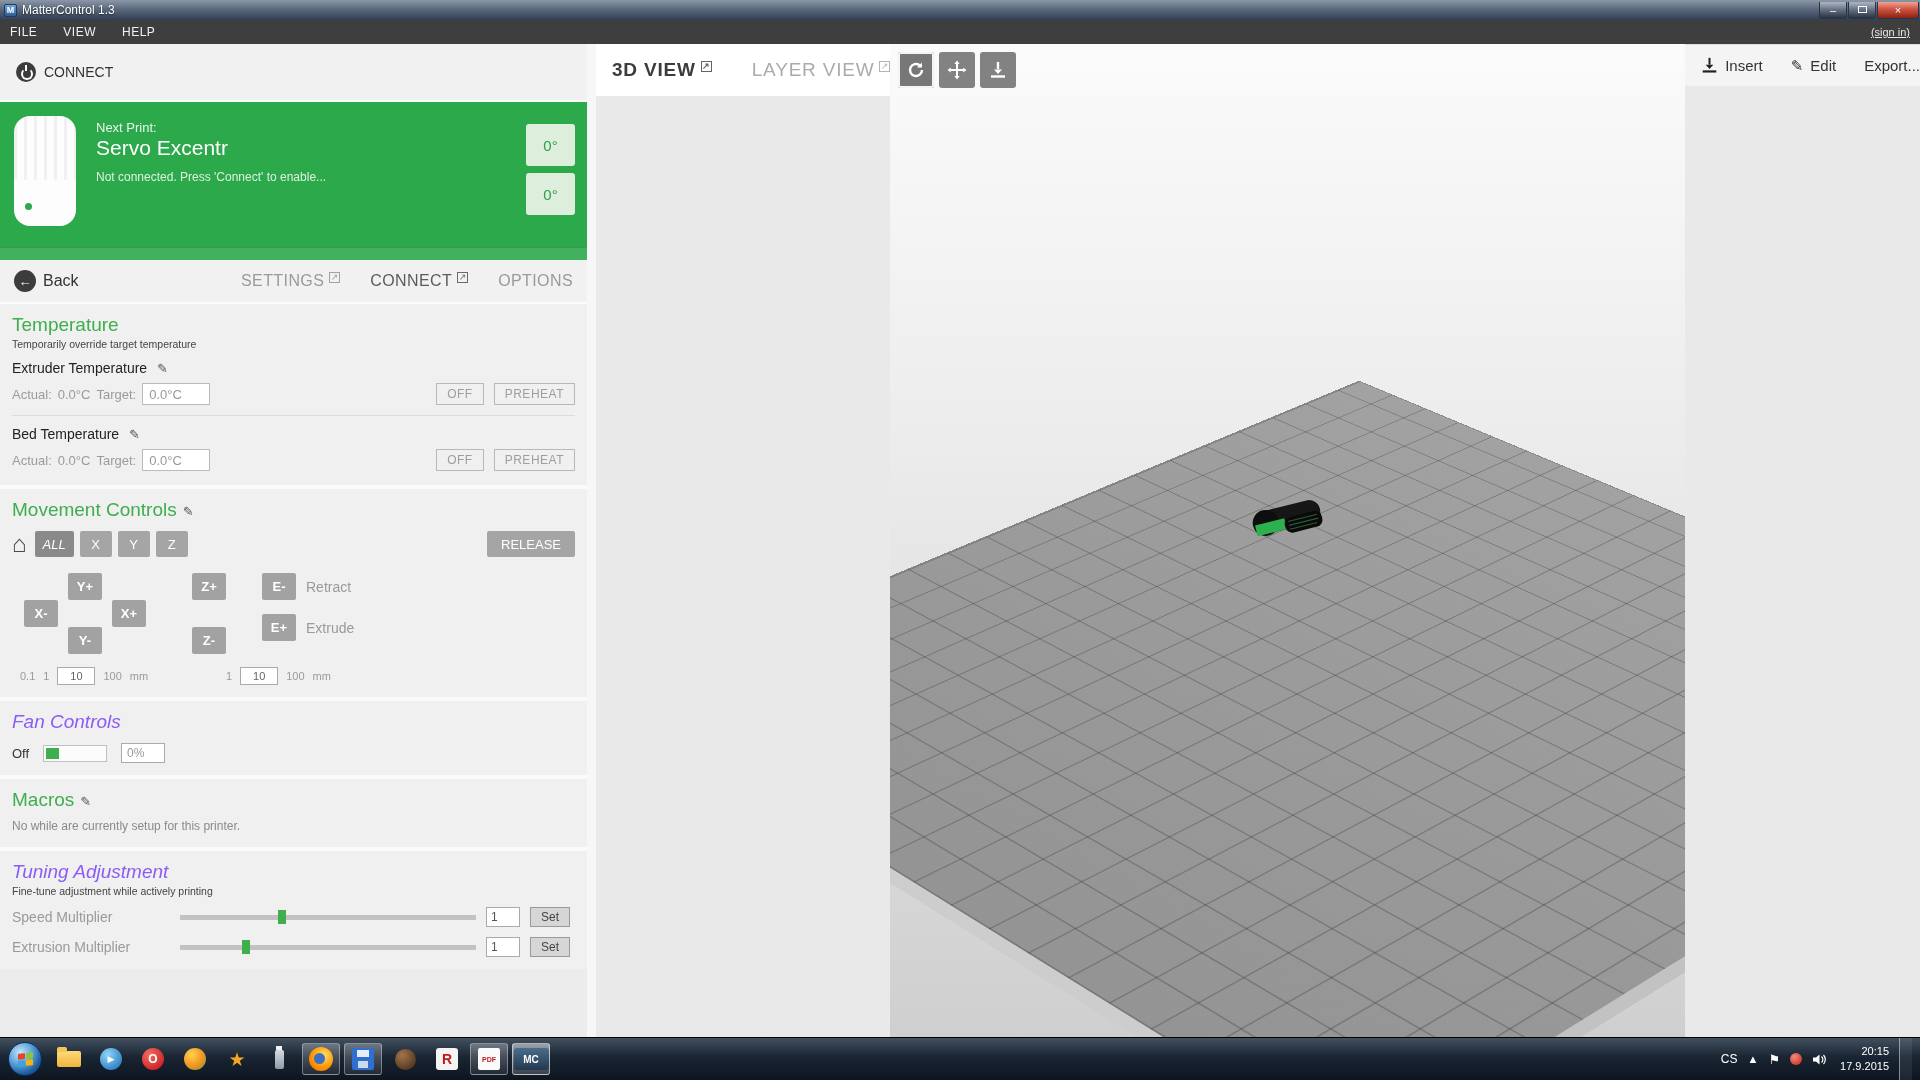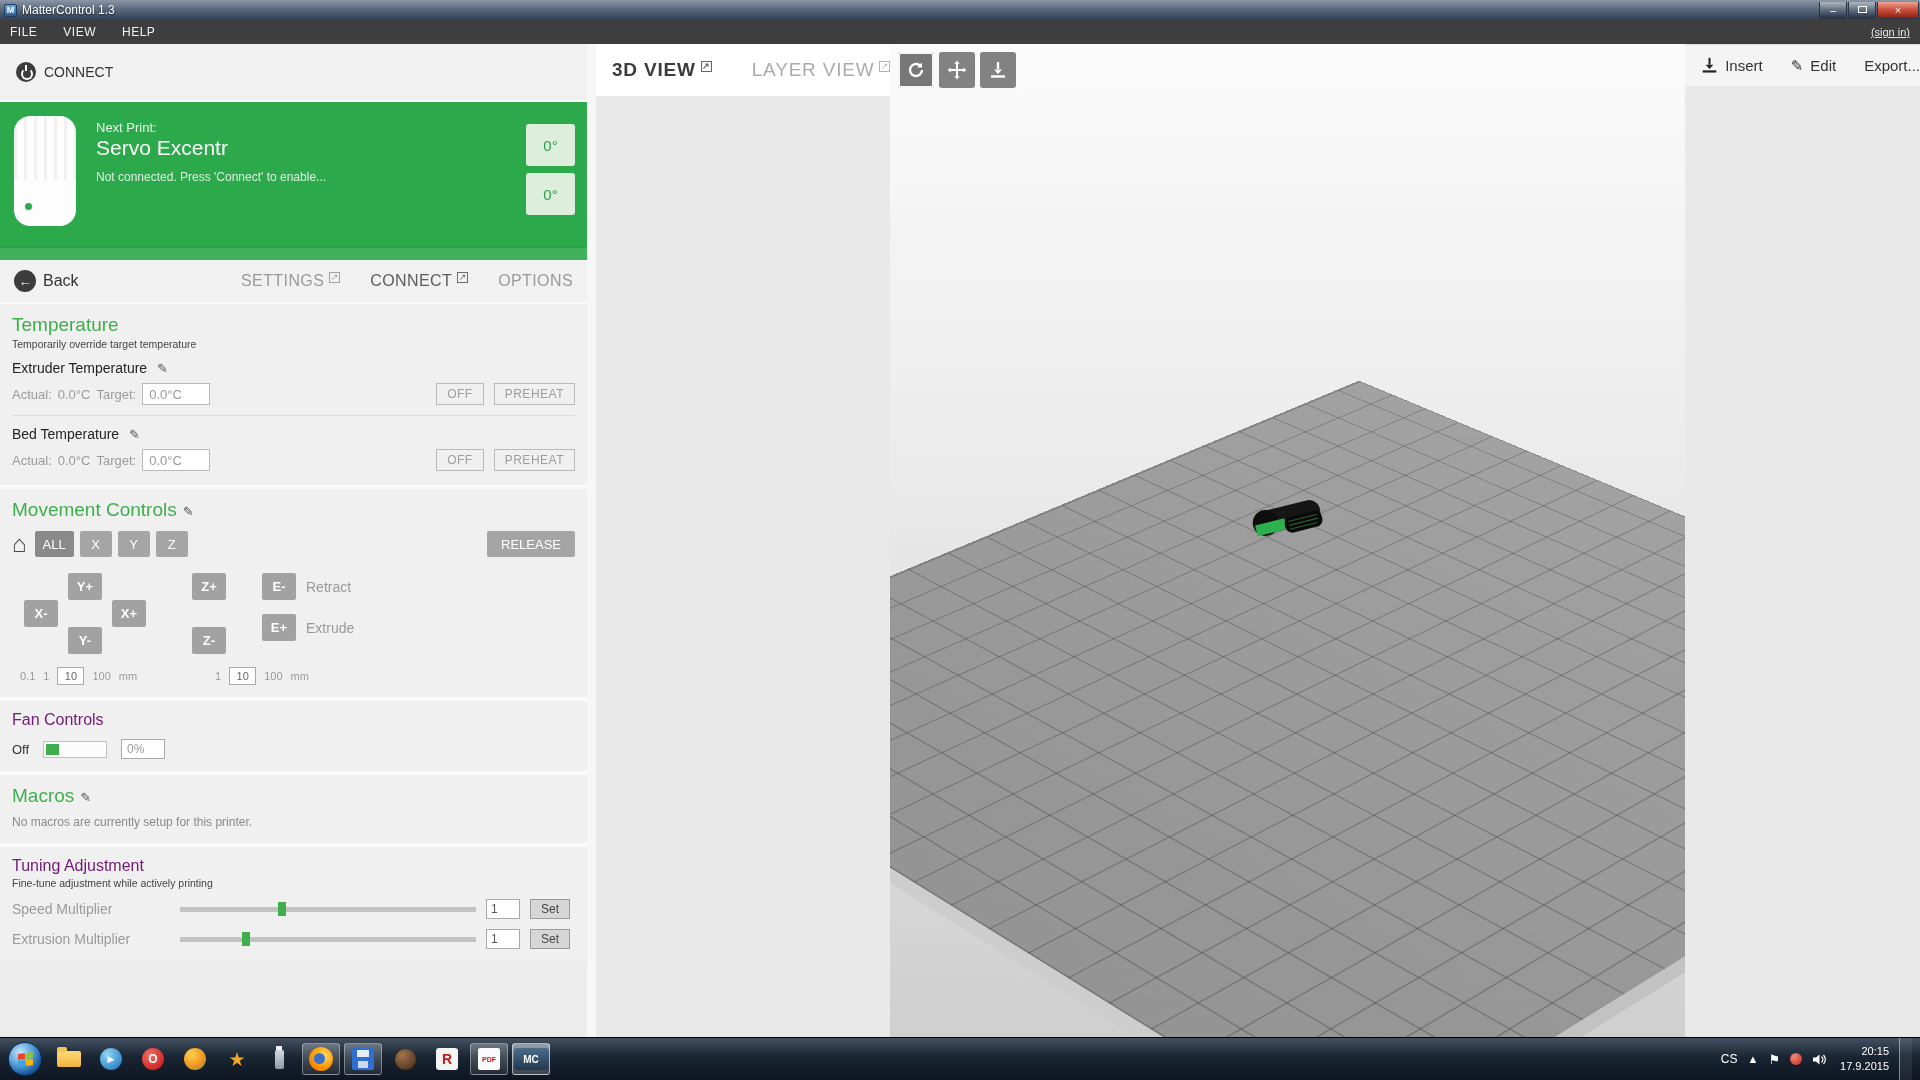--- a/index.html
+++ b/index.html
@@ -54,47 +54,47 @@
   .back-icon { width:22px; height:22px; border-radius:50%; background:#3c3c3c; color:#fff; display:flex; align-items:center; justify-content:center; font-size:13px; }
   .nav-tabs { margin-left:auto; display:flex; align-items:center; gap:30px; }
   .nav-tab { background:none; border:none; font-family:inherit; font-size:16px; letter-spacing:.4px; color:#9a9a9a; display:flex; align-items:center; }
   .nav-tab.active { color:#5c5c5c; }
   .ext { display:inline-block; width:11px; height:11px; border:1px solid currentColor; font-size:9px; line-height:9px; text-align:center; margin-left:5px; position:relative; top:-4px; opacity:.9; }
 
   
   .sections { flex:1; overflow:hidden; }
   section { background:#f0f0f0; padding:10px 12px 12px; border-bottom:4px solid #fafafa; }
   h2.green { font-size:19px; font-weight:normal; color:#3fae4d; }
-  h2.muted { font-size:16px; font-weight:normal; color:#701a75; }
+  h2.muted { font-size:19px; font-weight:normal; color:#8b5cf6;font-style:italic; }
   .sub { font-size:10.5px; color:#444; margin-top:2px; }
   .pencil { font-size:13px; color:#555; margin-left:6px; }
   .subhead { font-size:14px; color:#222; margin-top:10px; }
   .temp-row { display:flex; align-items:center; gap:6px; margin:7px 0 10px; color:#9b9b9b; font-size:13px; }
   input.box { width:68px; height:22px; border:1px solid #bbb; background:#fff; color:#999; font-size:13px; padding:0 6px; font-family:inherit; }
   .btn-outline { border:1px solid #b9b9b9; background:transparent; color:#9e9e9e; font-size:12px; letter-spacing:.5px; padding:3px 10px; font-family:inherit; margin-left:4px; }
   .spacer { flex:1; }
   .divider { border-top:1px solid #dcdcdc; margin:4px 0; }
 
   .mv-row1 { display:flex; align-items:center; gap:6px; margin-top:10px; }
   .home-glyph { font-size:24px; color:#4a4a4a; line-height:20px; margin-right:2px; }
   .btn-gray { background:#a5a5a5; color:#fff; border:none; font-family:inherit; font-size:13px; height:26px; min-width:32px; padding:0 8px; border-radius:2px; }
-  .btn-gray.sel { background:#8a8a8a; }
+  .btn-gray.sel { background:#8a8a8a;font-style:italic; }
   .release { margin-left:auto; padding:0 14px; }
 
   .jog-area { display:flex; margin:16px 0 0 6px; gap:36px; }
   .dpad { position:relative; width:138px; height:82px; flex:none; }
   .jog { position:absolute; width:34px; height:27px; background:#a2a2a2; color:#fff; border:none; font-size:13px; font-weight:bold; border-radius:2px; font-family:inherit; }
   .zcol { position:relative; width:34px; height:82px; flex:none; }
   .ecol { display:flex; flex-direction:column; gap:14px; }
   .erow { display:flex; align-items:center; gap:10px; }
   .jog.static { position:static; }
   .elabel { font-size:14px; color:#9a9a9a; }
   .scale-row { display:flex; align-items:center; margin-top:12px; font-size:11px; color:#9a9a9a; }
   .scale-g { display:flex; align-items:center; gap:8px; }
-  input.tiny { width:27px; height:18px; border:1px solid #aaa; background:#fff; color:#666; font-size:11px; text-align:center; font-family:inherit; }
+  input.tiny { width:38px; height:18px; border:1px solid #aaa; background:#fff; color:#666; font-size:11px; text-align:center; font-family:inherit; }
 
   .fan-row { display:flex; align-items:center; gap:14px; margin-top:10px; font-size:13px; color:#333; }
   .fan-toggle { width:64px; height:17px; background:#fcfcfc; border:1px solid #c0c0c0; position:relative; }
   .fan-knob { position:absolute; left:2px; top:2px; width:13px; height:11px; background:#3fae4d; }
   input.fanpct { width:44px; height:20px; border:1px solid #aaa; background:#fff; color:#999; font-size:12px; padding:0 5px; font-family:inherit; }
 
   .macros-empty { font-size:12px; color:#8a8a8a; margin:8px 0 2px; }
 
   .tune-row { display:flex; align-items:center; gap:10px; margin-top:10px; }
   .tune-label { width:158px; font-size:14px; color:#9a9a9a; flex:none; }
@@ -323,21 +323,21 @@
             <span>Off</span>
             <span class="fan-toggle">
                 <span class="fan-knob"></span>
               </span>
             <input class="fanpct" value="0%" style="">
           </div>
         </section>
 
         <section>
           <h2 class="green"><span>Macros</span><span class="pencil">✎</span></h2>
-          <div class="macros-empty">No macros are currently setup for this printer.</div>
+          <div class="macros-empty">No while are currently setup for this printer.</div>
         </section>
 
         <section style="border-bottom:none;">
           <h2 class="muted">Tuning Adjustment</h2>
           <div class="sub">Fine-tune adjustment while actively printing</div>
           <div class="tune-row">
             <span class="tune-label">Speed Multiplier</span>
             <span class="track">
                 <span class="thumb thumb-speed"></span>
               </span>

